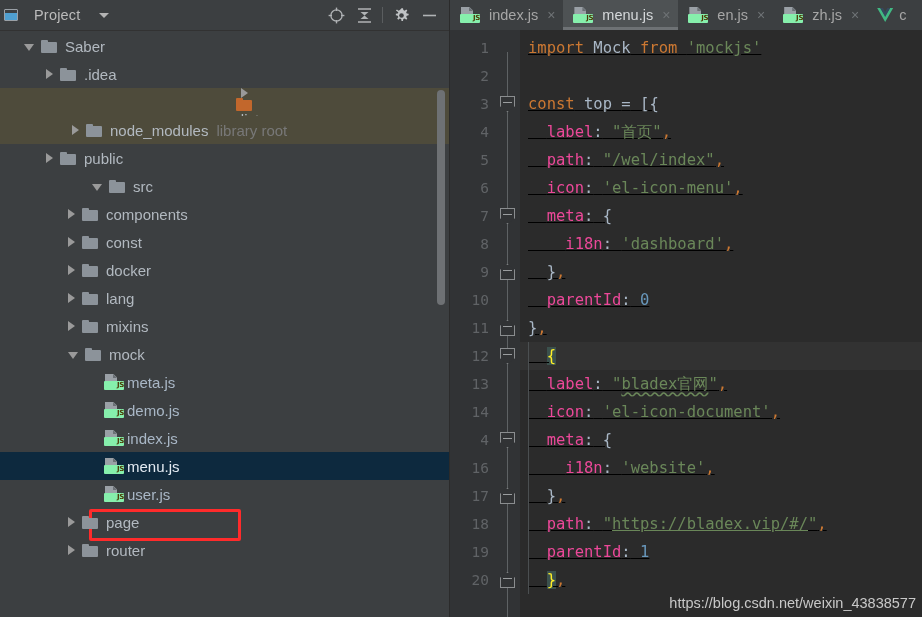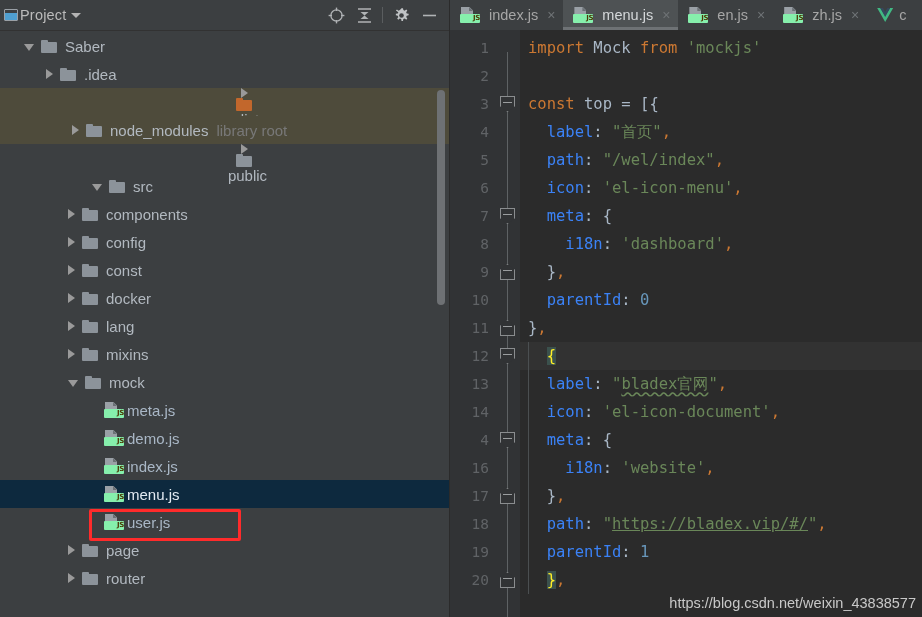--- a/index.html
+++ b/index.html
@@ -19,21 +19,21 @@
     display:flex;flex-direction:column;
     flex:0 0 449px;
   }
   .panel-header{
     height:30px;flex:0 0 30px;
     background:#3c3f41;
     display:flex;align-items:center;
     border-bottom:1px solid #323232;
     position:relative;
   }
-  .panel-title-wrap{display:flex;align-items:center;padding-left:4px;gap:2px;}
+  .panel-title-wrap{display:flex;align-items:center;padding-left:4px;gap:16px;}
   .proj-win-icon{
     width:14px;height:12px;border:1px solid #9aa0a6;border-radius:1px;
     background:linear-gradient(#3c3f41 0 3px,#4f9fd0 3px 100%);
     box-sizing:border-box;display:block;
   }
   .panel-title{color:#bbbbbb;font-size:14.5px;letter-spacing:.2px;}
   .caret-down{
     width:0;height:0;border-left:5px solid transparent;border-right:5px solid transparent;
     border-top:5px solid #b4b4b4;display:block;margin-left:2px;
   }
@@ -170,34 +170,34 @@
   }
   .foldmark.down .sh{clip-path:polygon(0 0,100% 0,100% 64%,50% 100%,0 64%);}
   .foldmark.up .sh{clip-path:polygon(50% 0,100% 36%,100% 100%,0 100%,0 36%);}
   .foldmark .minus{
     position:absolute;left:3px;top:6px;width:9px;height:1px;background:#9a9d9f;
   }
   .foldline{
     position:absolute;left:11px;width:1px;background:#5e6264;
   }
   .codebody{
-    flex:1 1 auto;position:relative;padding-top:4px;background:#2b2b2b;overflow:hidden;
+    flex:1 1 auto;position:relative;padding-top:4px;background:#2b2b2b;overflow:hidden;text-decoration:underline;
   }
   .cl{
     height:28px;line-height:28px;font-size:15.5px;white-space:pre;
     font-family:"DejaVu Sans Mono","Liberation Mono",monospace;
     padding-left:8px;box-sizing:border-box;position:relative;
   }
   .cl.cur{background:#323232;}
   .indent-guide{
     position:absolute;width:1px;background:#4b4f51;left:0;top:0;height:28px;
   }
   .kw{color:#cc7832;}
   .cls{color:#a9b7c6;}
-  .prop{color:#3b82f6;}
+  .prop{color:#ec4899;}
   .str{color:#6a8759;}
   .num{color:#6897bb;}
   .pn{color:#a9b7c6;}
   .comma{color:#cc7832;}
   .brace-hl{background:#3b514d;color:#ffef28;}
   .link{color:#6a8759;text-decoration:underline;text-decoration-color:#6a8759;}
   .typo{
     text-decoration:underline;text-decoration-style:wavy;
     text-decoration-color:#6a8759;text-underline-offset:2px;
   }
@@ -268,39 +268,34 @@
           <span class="arrow"></span>
           <span class="folder orange"></span>
           <span class="lbl folderlbl">dist</span>
         </div>
         <div class="row hl" style="padding-left: 72px;">
           <span class="arrow"></span>
           <span class="folder"></span>
           <span class="lbl folderlbl">node_modules</span>
           <span class="sublbl">library root</span>
         </div>
-        <div class="row" style="padding-left: 46px; flex-direction: column;">
+        <div class="row" style="padding-left: 46px;">
           <span class="arrow"></span>
           <span class="folder"></span>
           <span class="lbl folderlbl">public</span>
         </div>
         <div class="row" style="padding-left: 46px; margin-left: 46px;">
           <span class="arrow open"></span>
           <span class="folder"></span>
           <span class="lbl folderlbl">src</span>
         </div>
         <div class="row" style="padding-left: 68px;">
           <span class="arrow"></span>
           <span class="folder"></span>
           <span class="lbl folderlbl">components</span>
-        </div>
-        <div class="row" style="padding-left: 68px;">
-          <span class="arrow"></span>
-          <span class="folder"></span>
-          <span class="lbl folderlbl">config</span>
         </div>
         <div class="row" style="padding-left: 68px;">
           <span class="arrow"></span>
           <span class="folder"></span>
           <span class="lbl folderlbl">const</span>
         </div>
         <div class="row" style="padding-left: 68px;">
           <span class="arrow"></span>
           <span class="folder"></span>
           <span class="lbl folderlbl">docker</span>

